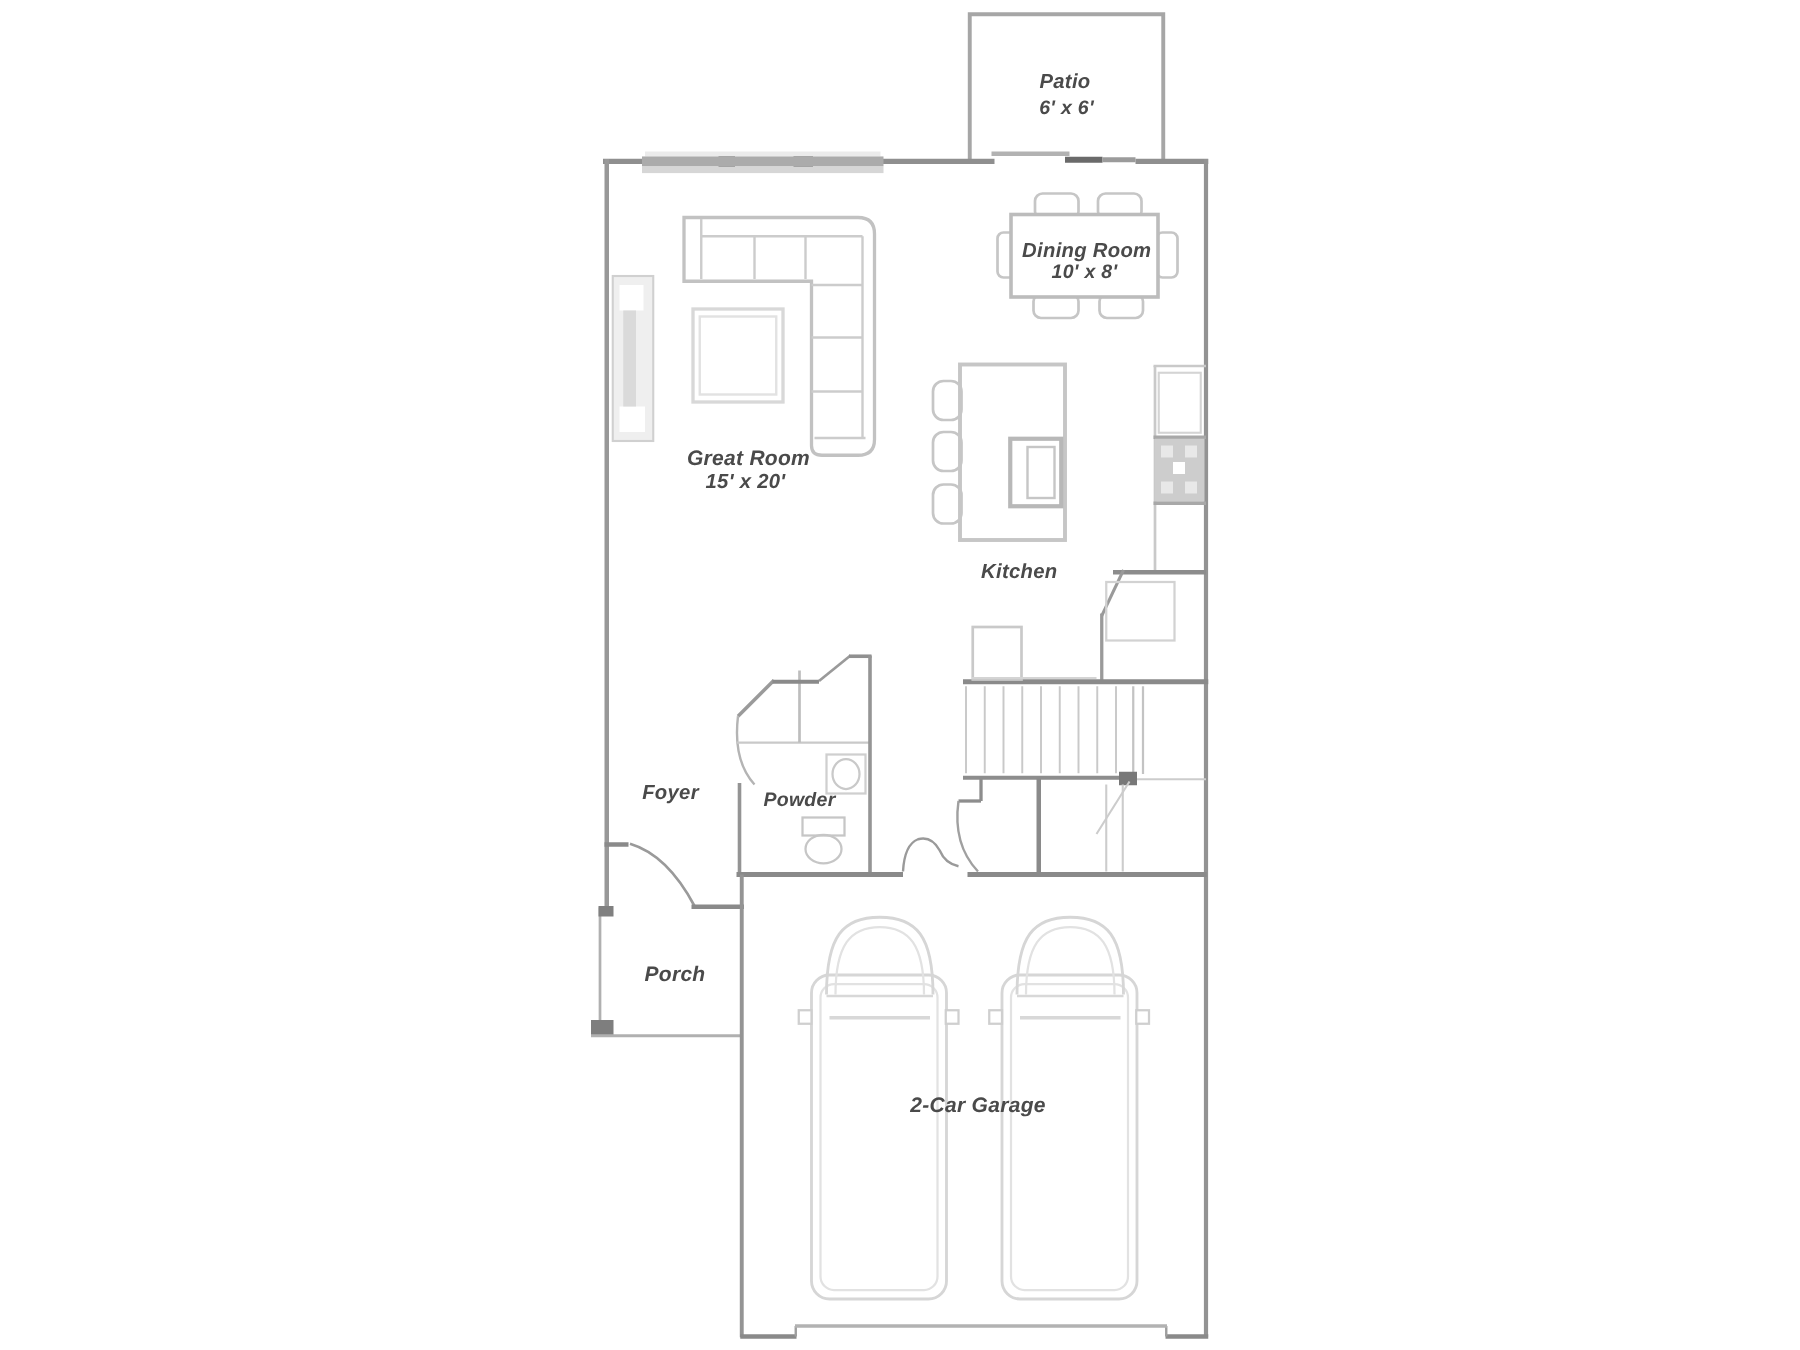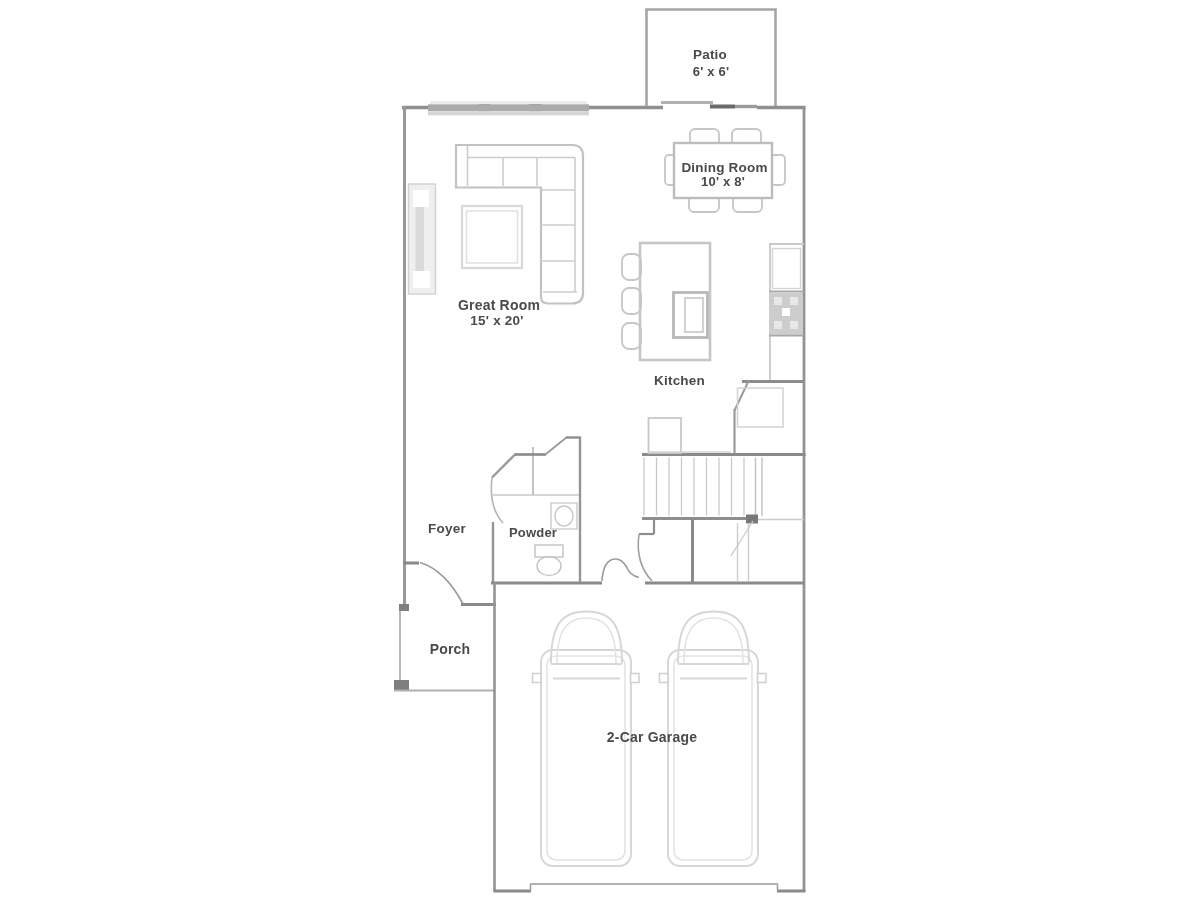--- a/index.html
+++ b/index.html
@@ -1,16 +1,16 @@
 <!DOCTYPE html>
 <html><head>
 <meta charset="utf-8">
 <style>
   html,body{margin:0;padding:0;background:#ffffff;}
-  .page{width:1200px;height:900px;position:relative;background:#ffffff;overflow:hidden;}
+  .page{width:1200px;height:900px;position:relative;background:#ffffff;overflow:hidden;font-style:italic;}
   svg{position:absolute;left:0;top:0;filter:blur(0.45px);}
   text{font-family:"Liberation Sans",sans-serif;fill:#4a4a4a;font-weight:bold;letter-spacing:0.2px;}
 </style>
 </head>
 <body>
 <div class="page">
 <svg width="1200" height="900" viewBox="0 0 1200 900">
 
 <path d="M646.5,106 V9.5 H775.5 V106" fill="none" stroke="#a6a6a6" stroke-width="2.6"></path>
 

